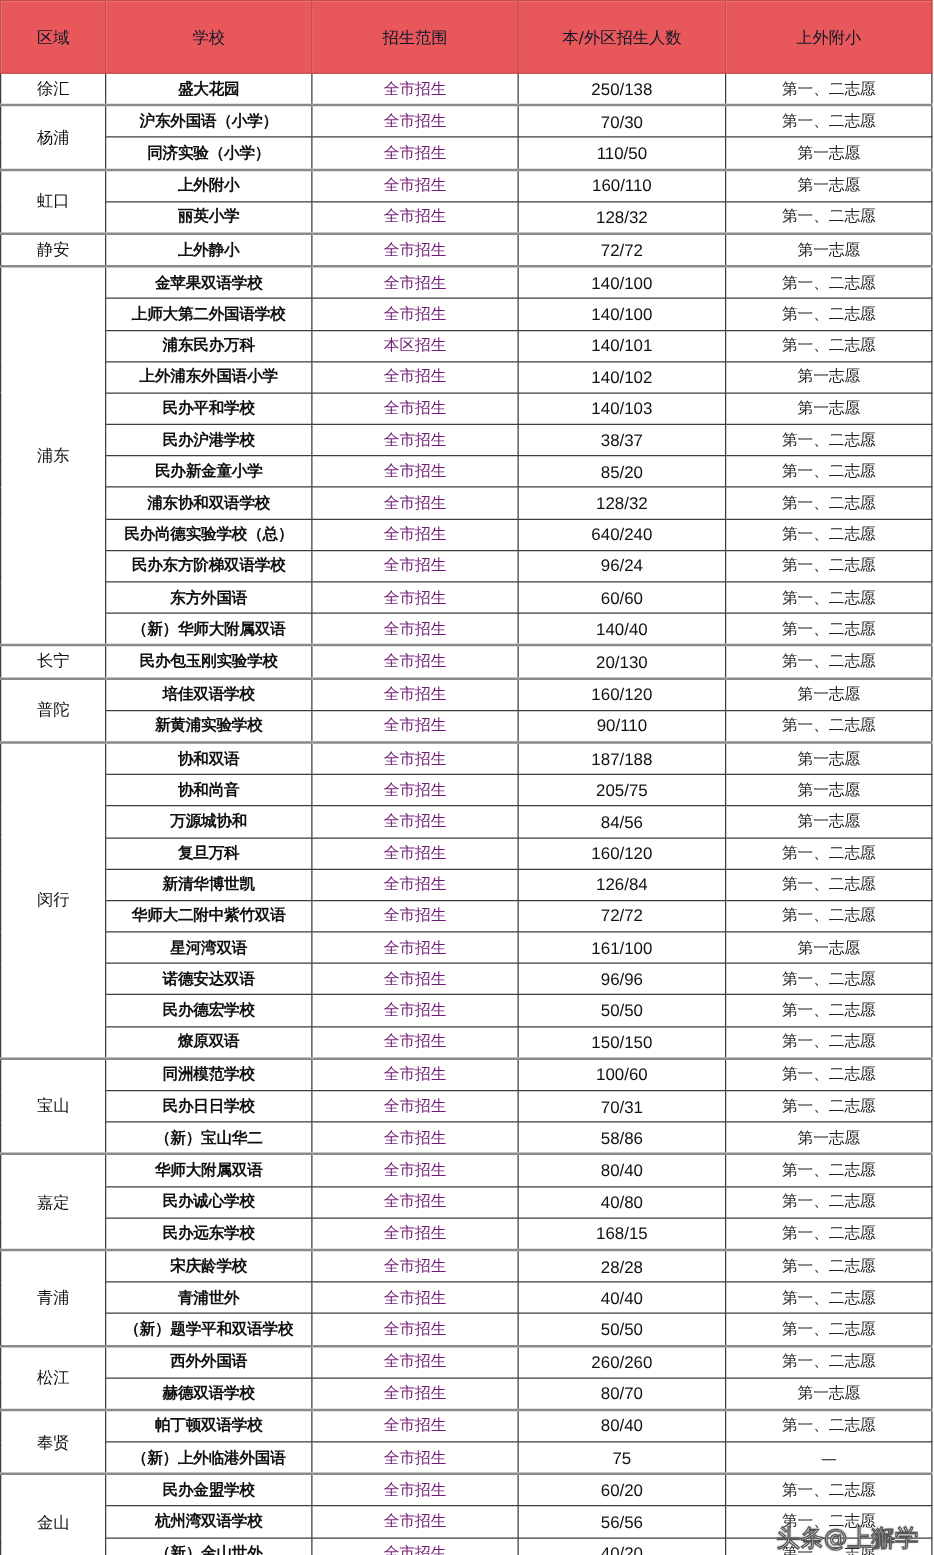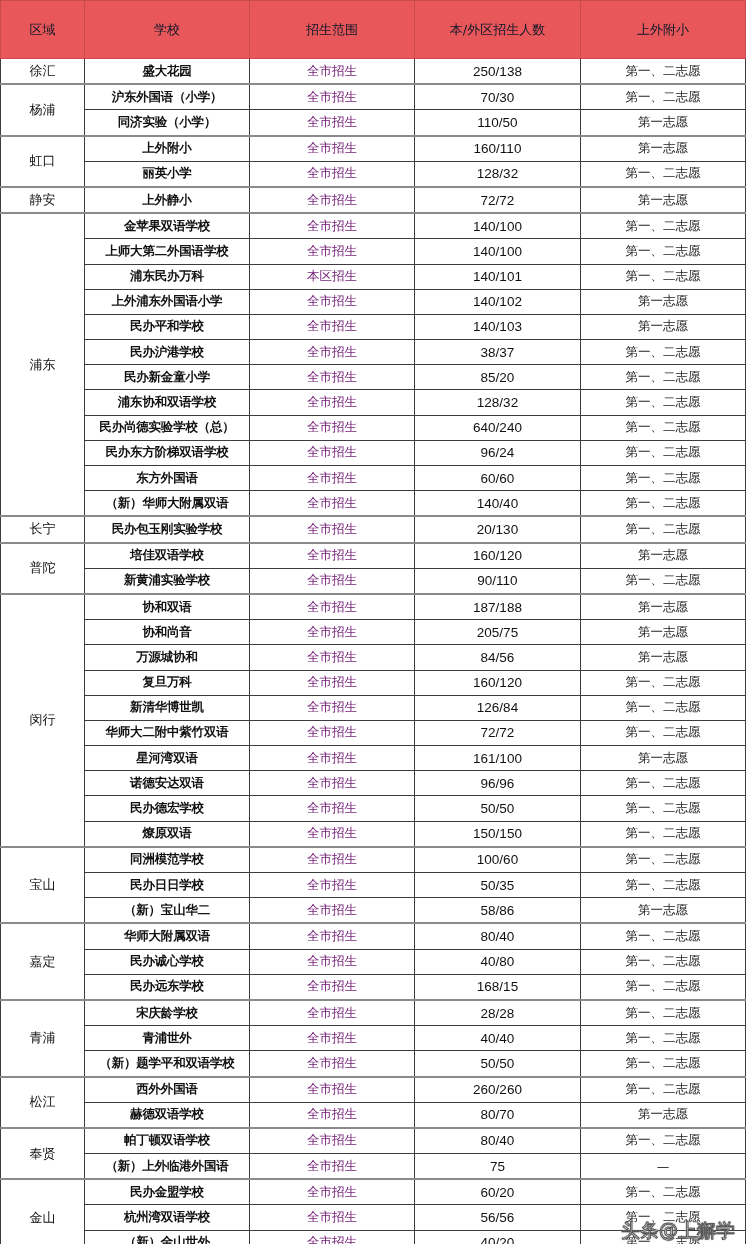--- a/index.html
+++ b/index.html
@@ -239,21 +239,21 @@
       <tr class="group-start">
         <td class="district" rowspan="3">宝山</td>
         <td class="school">同洲模范学校</td>
         <td class="range">全市招生</td>
         <td class="quota">100/60</td>
         <td class="pref">第一、二志愿</td>
       </tr>
       <tr>
         <td class="school">民办日日学校</td>
         <td class="range">全市招生</td>
-        <td class="quota">50/35</td>
+        <td class="quota">70/31</td>
         <td class="pref">第一、二志愿</td>
       </tr>
       <tr>
         <td class="school">（新）宝山华二</td>
         <td class="range">全市招生</td>
         <td class="quota">58/86</td>
         <td class="pref">第一志愿</td>
       </tr>
       <tr class="group-start">
         <td class="district" rowspan="3">嘉定</td>

